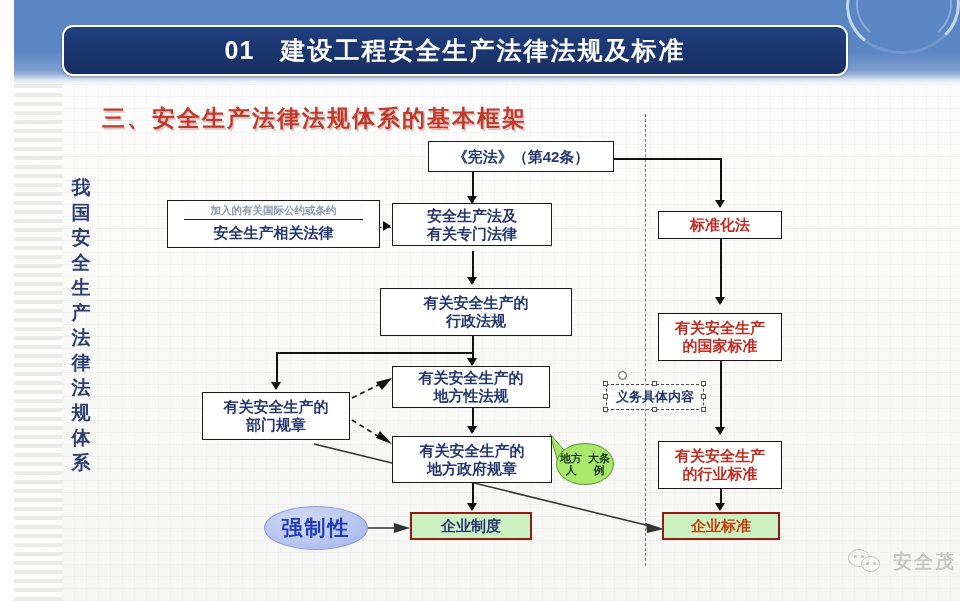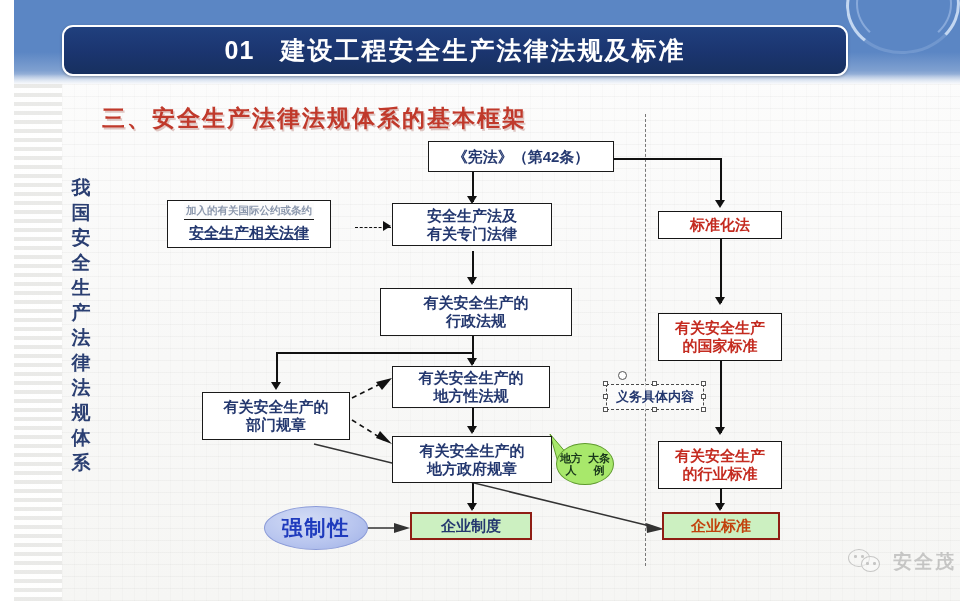--- a/index.html
+++ b/index.html
@@ -80,21 +80,21 @@
   }
   .bx .ln{display:block;white-space:nowrap;}
   .bx-red{color:#c42b20;border-color:#151515;}
   .bx-mid{font-size:15px;}
   .bx-sub{
     font-size:10.5px;color:#8c98ad;font-weight:bold;
     border-bottom:1.3px solid #1a1a1a;
     width:100%;text-align:center;padding:2px 0 2px 0;box-sizing:border-box;
     background:#fcfcfc;line-height:1.1;
   }
-  .bx-main-pad{padding:4px 0 3px 0;text-decoration:underline;}
+  .bx-main-pad{padding:4px 0 3px 0;}
   .bx-green{
     background:#ccf0c1;border:2.4px solid #8f1d14;
   }
   
   .ell{
     position:absolute;display:flex;align-items:center;justify-content:center;
     border-radius:50%;font-weight:bold;text-align:center;box-sizing:border-box;
   }
   .ell-blue{
     background:radial-gradient(ellipse at 40% 32%,#d3dcf5 0%,#b9c6ef 55%,#9fb0e6 100%);
@@ -248,21 +248,21 @@
 
   <svg style="position:absolute;left:0;top:0;width:960px;height:601px;pointer-events:none;">
     <line x1="352" y1="528" x2="388" y2="528" stroke="#333" stroke-width="1.5"></line>
     <polygon points="396,528 380,523 380,533" fill="#333"></polygon>
   </svg>
 
   <div class="bx bx-mid" style="left:366px;top:141px;width:186px;height:31px;margin-left:48px;">
     <span class="ln">《宪法》（第42条）</span>
   </div>
 
-  <div class="bx" style="left:153px;top:200px;width:164px;height:48px;padding:16px;">
+  <div class="bx" style="left:153px;top:200px;width:213px;height:48px;padding:16px;">
     <span class="bx-sub">加入的有关国际公约或条约</span>
     <span class="ln bx-mid bx-main-pad">安全生产相关法律</span>
   </div>
 
   <div class="bx bx-mid" style="left:378px;top:203px;width:160px;height:43px;">
     <span class="ln">安全生产法及</span>
     <span class="ln">有关专门法律</span>
   </div>
 
   <div class="bx bx-mid" style="left:366px;top:288px;width:192px;height:48px;">

